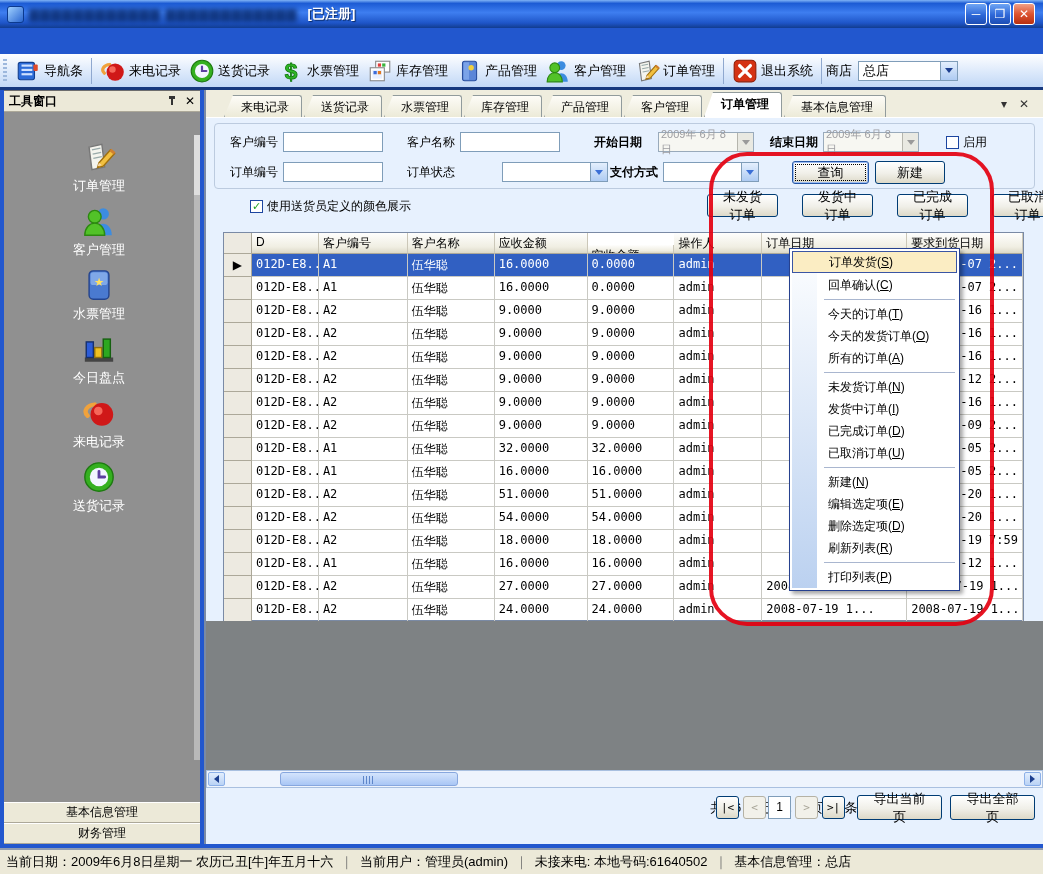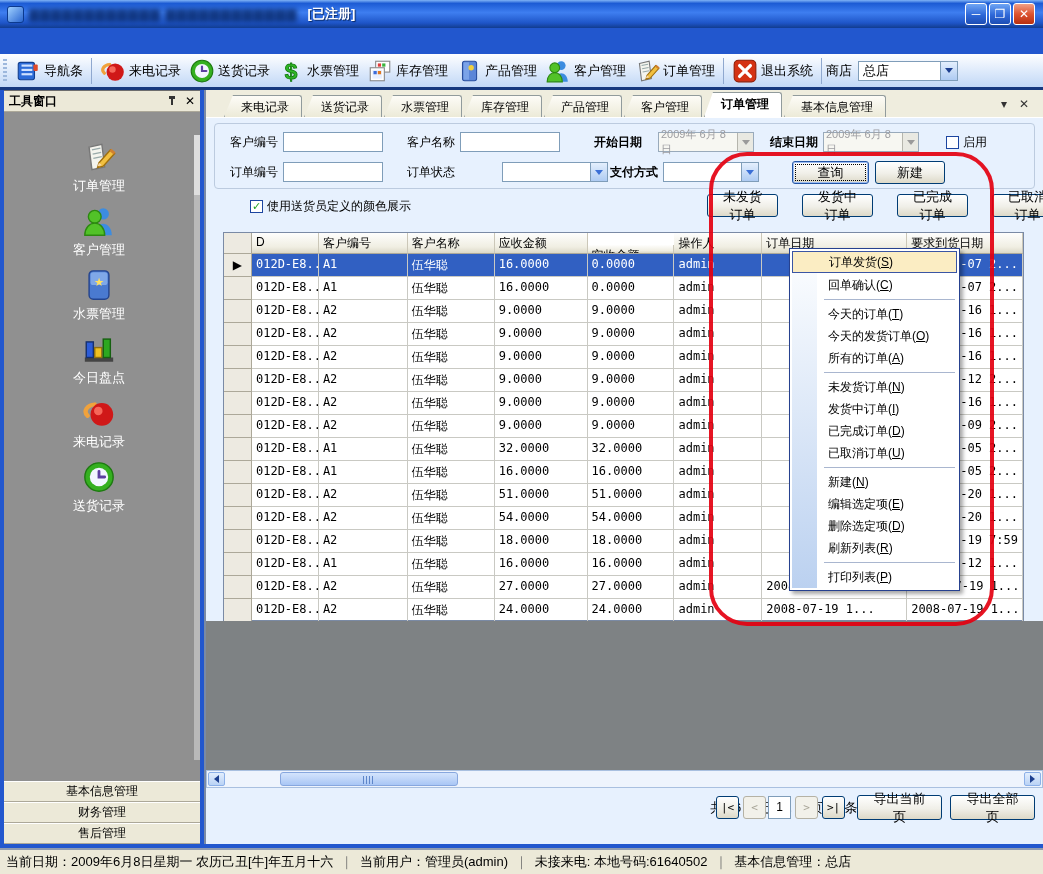--- a/index.html
+++ b/index.html
@@ -356,21 +356,20 @@
           </span>
           <span>送货记录</span>
         </div>
       </div>
     <div class="sb-scroll">
         <span class="thumb"></span>
       </div>
     <div class="sb-bottom" id="sb-bottom">
         <div class="sb-nav">基本信息管理</div>
         <div class="sb-nav">财务管理</div>
-        <div class="sb-nav">售后管理</div>
       </div>
   </div>
 
   <div class="main">
     <div class="tabstrip" id="tabstrip">
         <span class="tab">来电记录</span>
         <span class="tab">送货记录</span>
         <span class="tab">水票管理</span>
         <span class="tab">库存管理</span>
         <span class="tab">产品管理</span>

